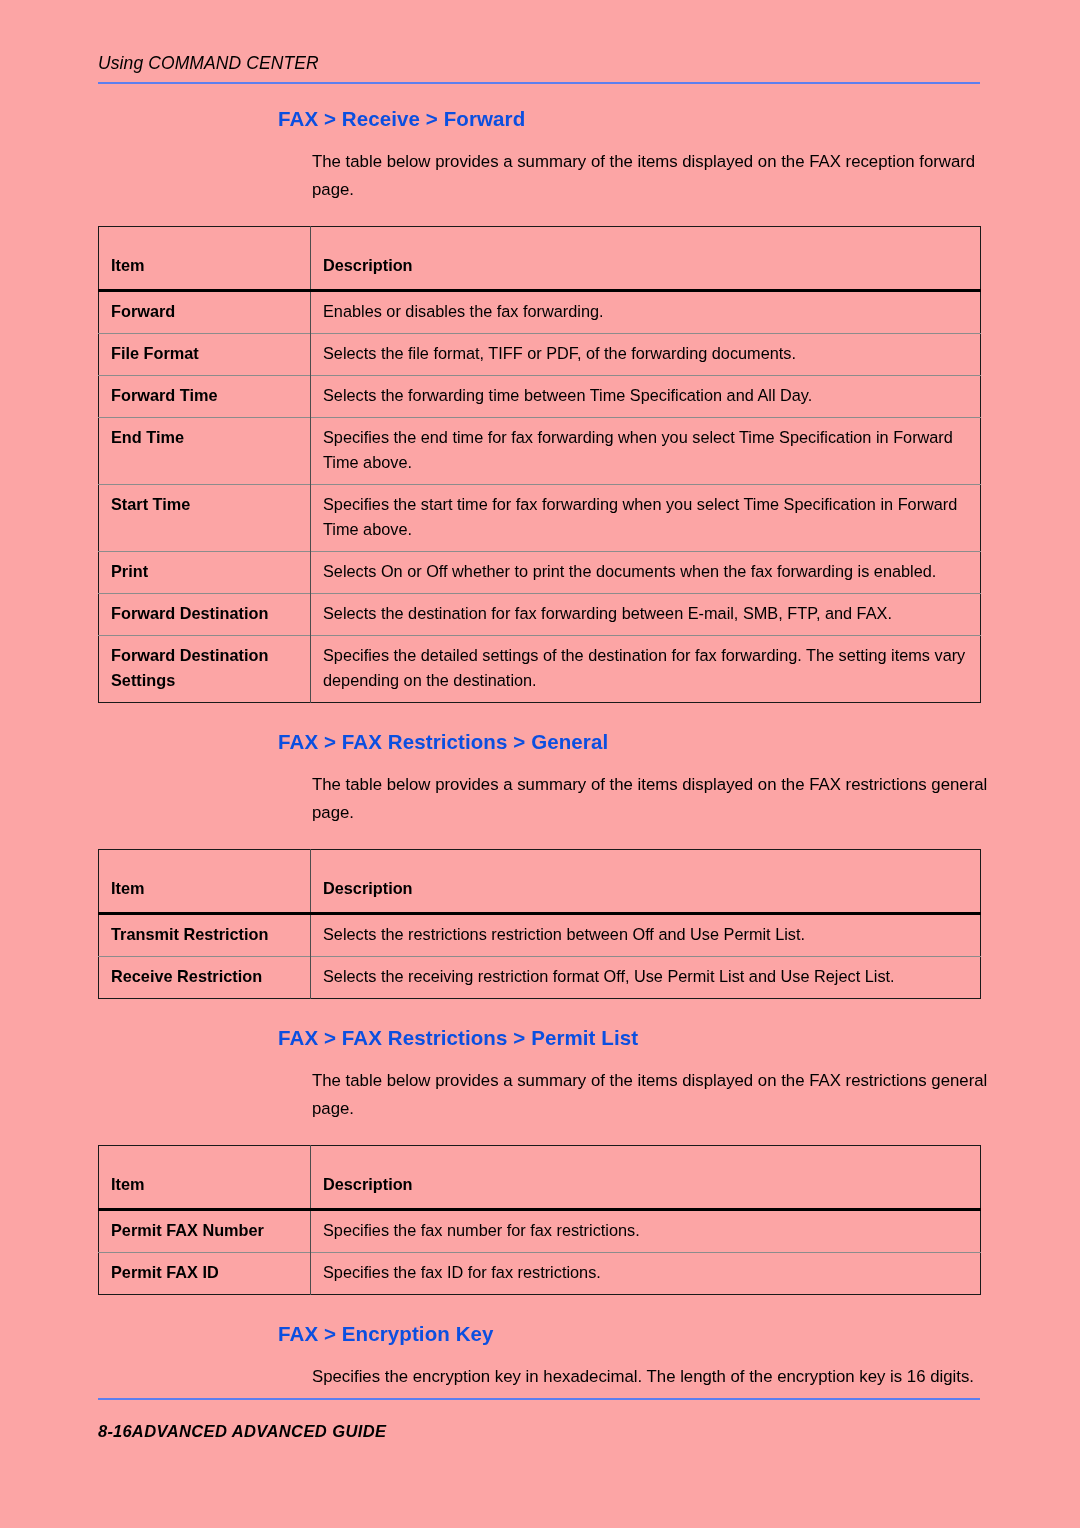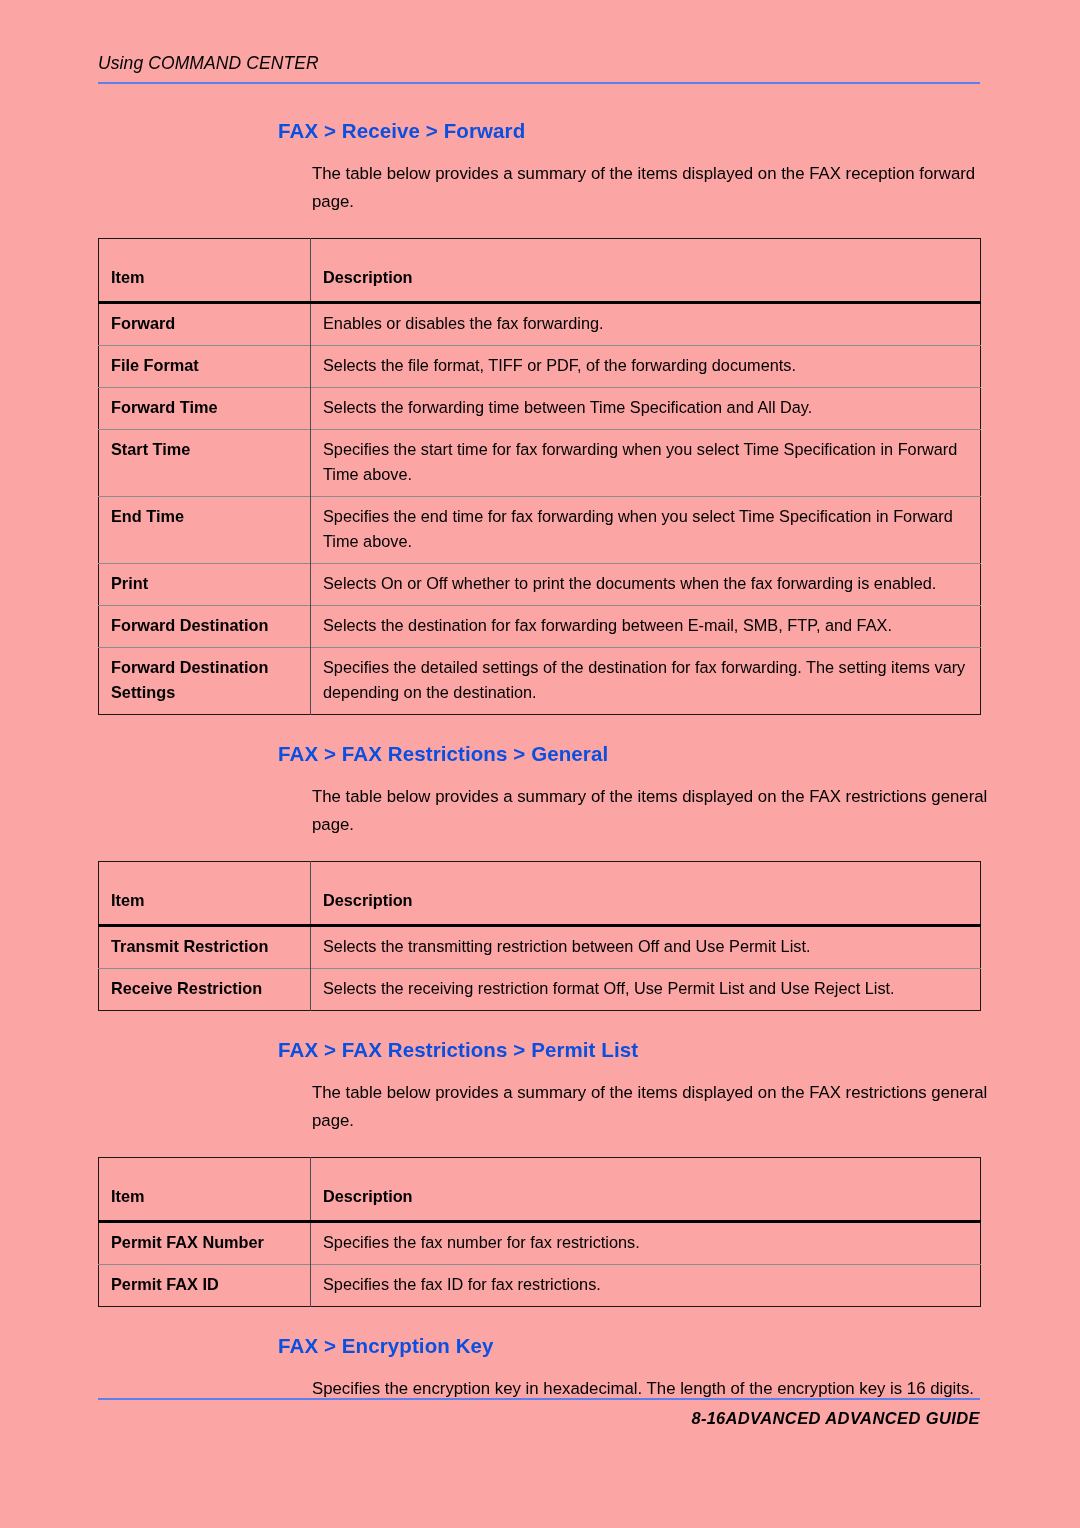--- a/index.html
+++ b/index.html
@@ -40,21 +40,21 @@
   .rule-blue {
     height: 0;
     border-top: 2px solid #5c7fef;
     margin-top: 8px;
   }
 
   
   .content {
     position: absolute;
     left: 0;
-    top: 118px;
+    top: 106px;
     width: 1080px;
   }
 
   .section {
     padding-bottom: 0;
   }
 
   h2.heading {
     margin: 0;
     padding: 0;
@@ -132,23 +132,23 @@
     left: 98px;
     top: 1398px;
     width: 882px;
   }
   .footer .rule-blue-foot {
     height: 0;
     border-top: 2px solid #5c7fef;
   }
   .footer-row {
     display: flex;
-    justify-content: flex-end;
+    justify-content: flex-start;
     align-items: baseline;
-    margin-top: 9px;
+    margin-top: 22px;
   }
   .footer-page,
   .footer-title {
     font-size: 16.5px;
     font-weight: bold;
     font-style: italic;
     letter-spacing: 0.2px;
     white-space: nowrap;
   }
   .footer-title { letter-spacing: 0.4px; }
@@ -189,26 +189,26 @@
           </tr>
           <tr>
             <td class="item-col">File Format</td>
             <td class="desc-col">Selects the file format, TIFF or PDF, of the forwarding documents.</td>
           </tr>
           <tr>
             <td class="item-col">Forward Time</td>
             <td class="desc-col">Selects the forwarding time between Time Specification and All Day.</td>
           </tr>
           <tr>
+            <td class="item-col">End Time</td>
+            <td class="desc-col">Specifies the end time for fax forwarding when you select Time Specification in Forward Time above.</td>
+          </tr>
+          <tr>
             <td class="item-col">Start Time</td>
             <td class="desc-col">Specifies the start time for fax forwarding when you select Time Specification in Forward Time above.</td>
-          </tr>
-          <tr>
-            <td class="item-col">End Time</td>
-            <td class="desc-col">Specifies the end time for fax forwarding when you select Time Specification in Forward Time above.</td>
           </tr>
           <tr>
             <td class="item-col">Print</td>
             <td class="desc-col">Selects On or Off whether to print the documents when the fax forwarding is enabled.</td>
           </tr>
           <tr>
             <td class="item-col">Forward Destination</td>
             <td class="desc-col">Selects the destination for fax forwarding between E-mail, SMB, FTP, and FAX.</td>
           </tr>
           <tr>
@@ -233,21 +233,21 @@
           </colgroup>
         <thead>
           <tr>
             <th class="item-col">Item</th>
             <th class="desc-col">Description</th>
           </tr>
         </thead>
         <tbody>
           <tr>
             <td class="item-col">Transmit Restriction</td>
-            <td class="desc-col">Selects the transmitting restriction between Off and Use Permit List.</td>
+            <td class="desc-col">Selects the restrictions restriction between Off and Use Permit List.</td>
           </tr>
           <tr>
             <td class="item-col">Receive Restriction</td>
             <td class="desc-col">Selects the receiving restriction format Off, Use Permit List and Use Reject List.</td>
           </tr>
         </tbody>
       </table>
       <div class="sp-table-to-heading"></div>
     </div>
 

